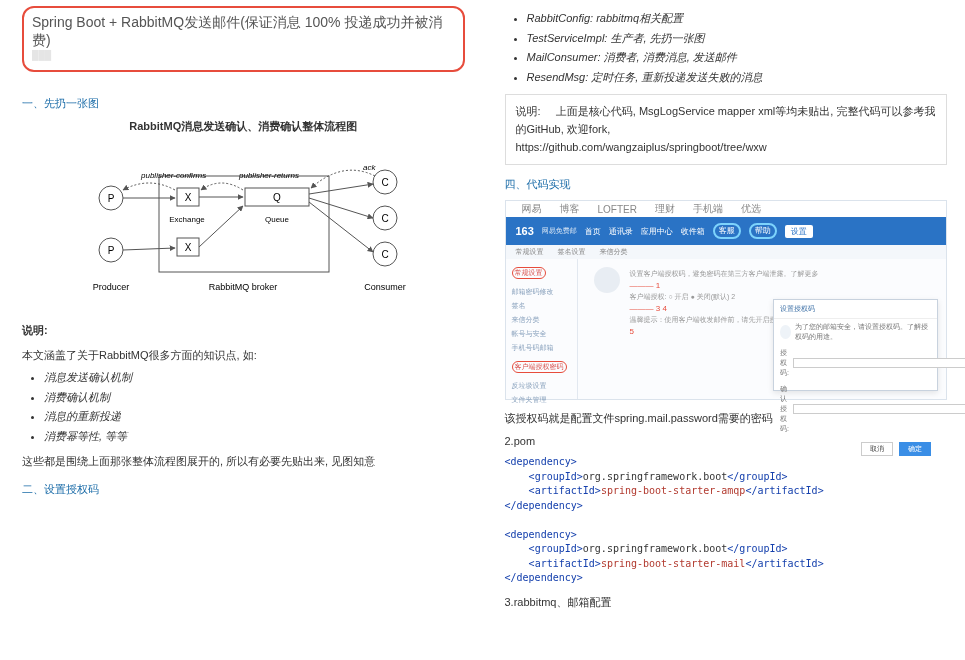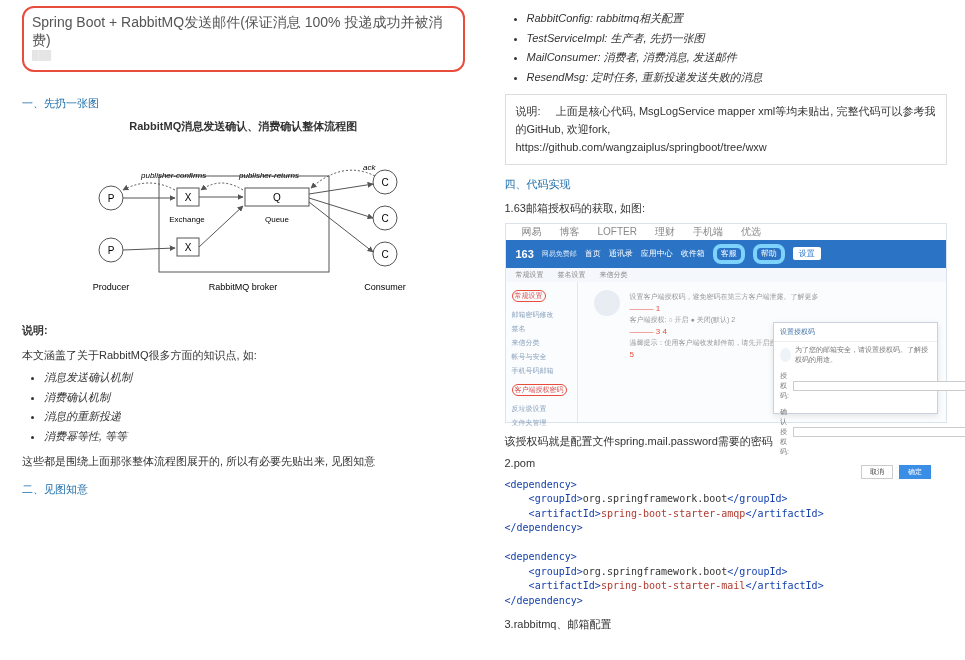--- a/index.html
+++ b/index.html
@@ -48,21 +48,21 @@
   .diagram svg { width: 360px; height: 170px; }
 
   
   .note { border:1px solid #ddd; padding:8px 10px; margin: 6px 0 10px 0; line-height:1.6; }
 
   
   .shot163 { border:1px solid #dbe3ec; margin:6px 0 10px 0; }
   .shot163 .tabbar { background:#fff; display:flex; height:16px; font-size:10px; color:#888; align-items:center; padding-left:16px; gap:18px; }
   .shot163 .nav { background:#2a73c5; color:#fff; height:28px; display:flex; align-items:center; padding:0 10px; font-size:8px; gap:8px; }
   .shot163 .nav .white { background:#ffffff; color:#2a73c5; padding:1px 6px; border-radius:2px; }
-  .shot163 .nav .ring { border:4px solid #7dd3fc; border-radius:8px; padding:0 4px; line-height:12px; }
+  .shot163 .nav .ring { border:2px solid #7dd3fc; border-radius:8px; padding:0 4px; line-height:12px; }
   .shot163 .subnav { background:#f4f7fb; height:14px; font-size:7px; color:#888; padding-left:10px; display:flex; gap:14px; align-items:center; }
   .shot163 .body { display:flex; height:140px; background:#fbfcfe; position:relative; }
   .shot163 .side { width:72px; border-right:1px solid #e2e8f0; font-size:7px; color:#8aa2bd; padding:4px 6px; }
   .shot163 .side div { margin:4px 0; }
   .shot163 .side .red { color:#d9534f; border:1px solid #e74c3c; border-radius:6px; padding:0 2px; display:inline-block; }
   .shot163 .main { flex:1; position:relative; }
   .shot163 .avatar { width:26px; height:26px; border-radius:50%; background:#e8edf3; position:absolute; left:16px; top:8px; }
   .shot163 .lines { position:absolute; left:52px; top:10px; font-size:7px; color:#999; }
   .shot163 .lines div { margin-bottom:2px; }
   .shot163 .arrow { color:#e74c3c; font-size:8px; }
@@ -150,42 +150,41 @@
   <p class="desc-label">说明:</p>
   <p>本文涵盖了关于RabbitMQ很多方面的知识点, 如:</p>
   <ul>
     <li>消息发送确认机制</li>
     <li>消费确认机制</li>
     <li>消息的重新投递</li>
     <li>消费幂等性, 等等</li>
   </ul>
   <p>这些都是围绕上面那张整体流程图展开的, 所以有必要先贴出来, 见图知意</p>
 
-  <div class="sec-head">二、见图知意</div>
+  <div class="sec-head">二、设置授权码</div>
 
   
   
 </div>
 
 <div class="col col-right">
   <ul>
     <li>RabbitConfig: rabbitmq相关配置</li>
     <li>TestServiceImpl: 生产者, 先扔一张图</li>
     <li>MailConsumer: 消费者, 消费消息, 发送邮件</li>
     <li>ResendMsg: 定时任务, 重新投递发送失败的消息</li>
   </ul>
 
   <div class="note">
     <span>说明:</span>&nbsp;&nbsp;&nbsp;&nbsp;
     <span>上面是核心代码, MsgLogService    mapper    xml等均未贴出,    完整代码可以参考我的GitHub,    欢迎fork,</span><br>
     <span>https://github.com/wangzaiplus/springboot/tree/wxw</span>
   </div>
 
   <div class="sec-head">四、代码实现</div>
-  <p>1.63邮箱授权码的获取, 如图:</p>
 
   <div class="shot163">
     <div class="tabbar">
       <span>网易</span>
       <span>博客</span>
       <span>LOFTER</span>
       <span>理财</span>
       <span>手机端</span>
       <span>优选</span>
     </div>

